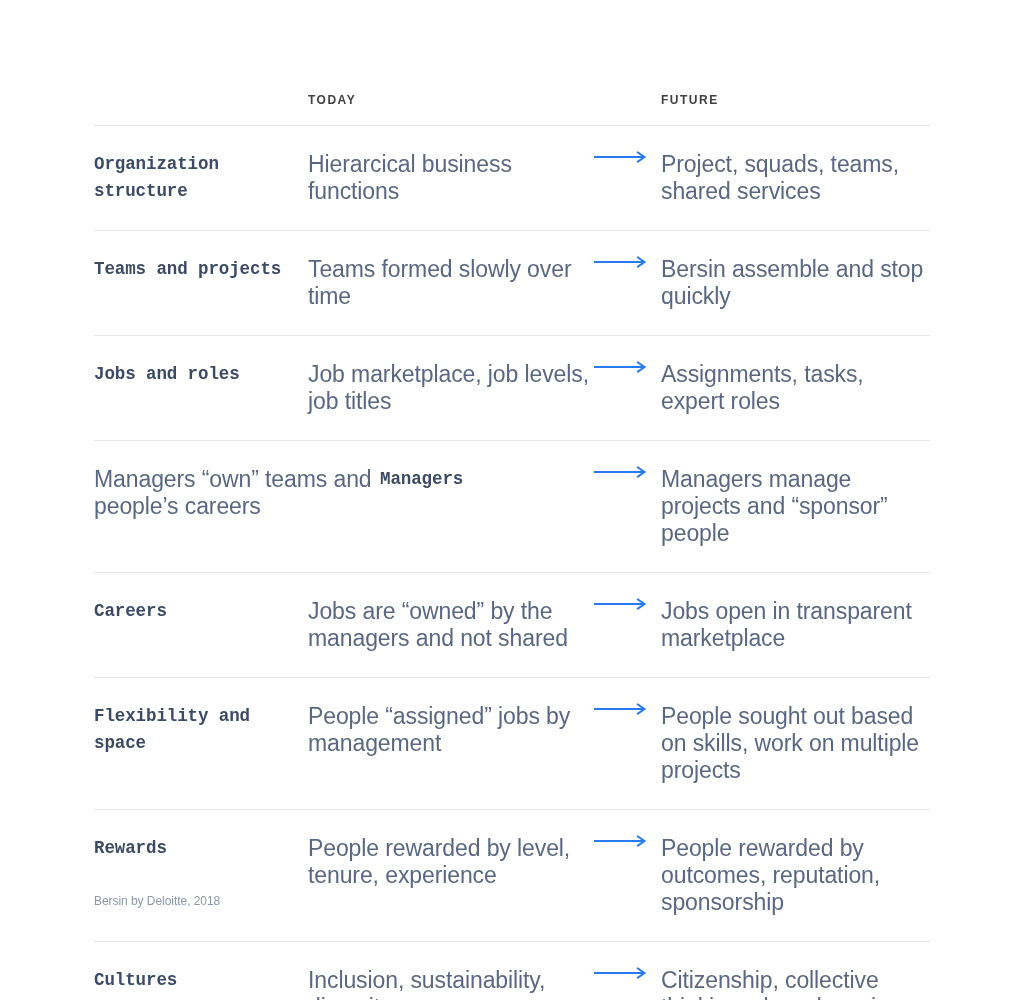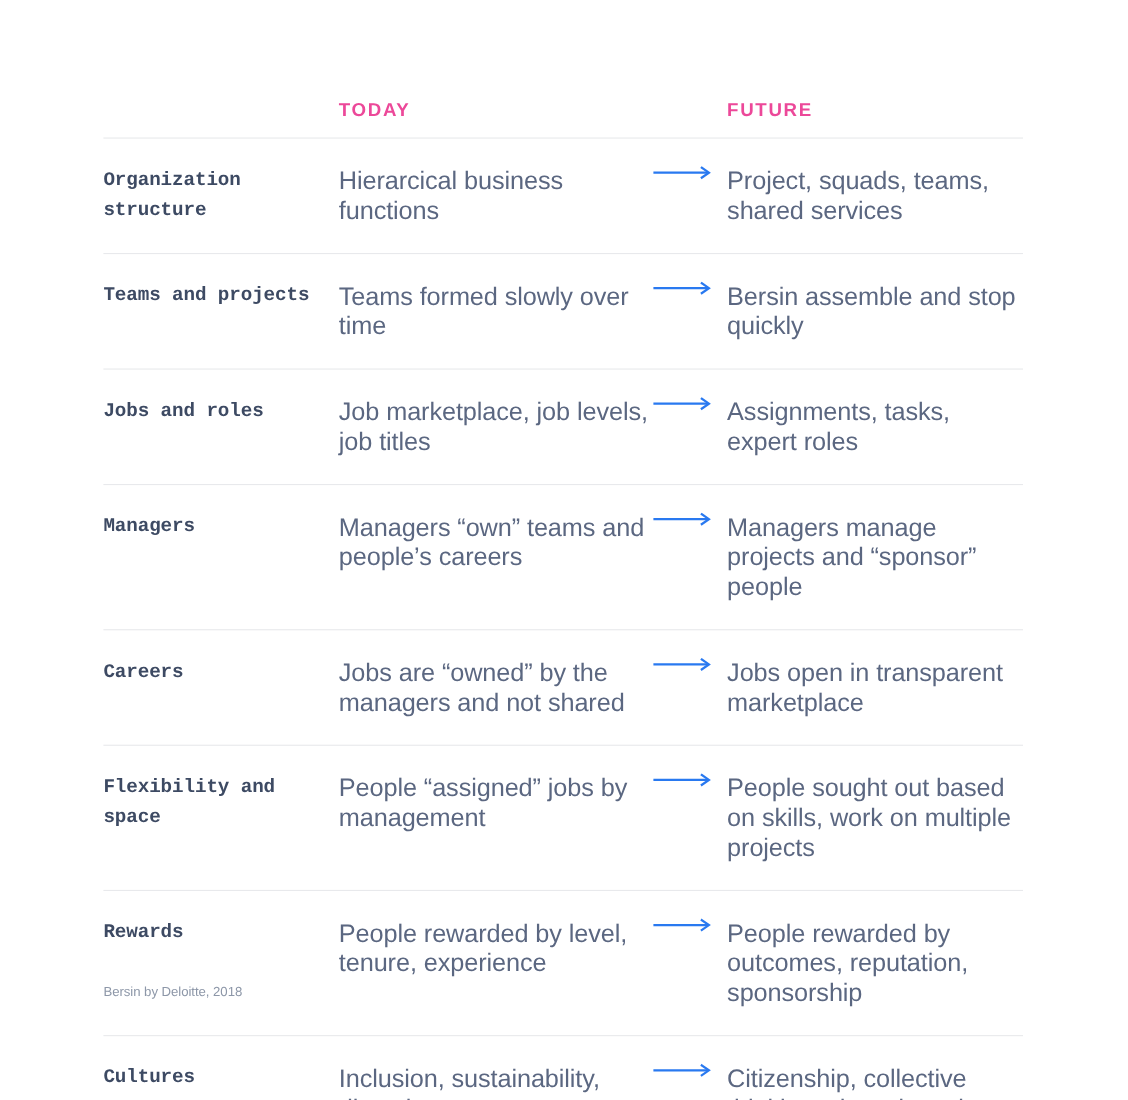--- a/index.html
+++ b/index.html
@@ -34,24 +34,24 @@
     display: flex;
     align-items: flex-start;
     height: 37px;
   }
   .col-label   { width: 214px; flex: 0 0 214px; }
   .col-today   { width: 286px; flex: 0 0 286px; }
   .col-arrow   { width: 67px;  flex: 0 0 67px; }
   .col-future  { width: 269px; flex: 0 0 269px; }
 
   .th {
-    font-size: 17px;
+    font-size: 12px;
     font-weight: bold;
     letter-spacing: 1.5px;
-    color: #ec4899;
+    color: #404040;
     line-height: 16px;
     text-transform: uppercase;
     padding-top: 4px;
   }
 
   
   .row {
     display: flex;
     align-items: flex-start;
     border-top: 1px solid #e8e9ec;
@@ -151,22 +151,22 @@
           <div class="cell cell-today col-today">Job marketplace, job levels, job titles</div>
           <div class="cell cell-arrow col-arrow">
             <svg class="arrow-svg" viewBox="0 0 52 12" xmlns="http://www.w3.org/2000/svg">
               <line x1="0" y1="6" x2="49" y2="6" stroke="#2979f0" stroke-width="2"></line>
               <polyline points="44,1.5 50.5,6 44,10.5" fill="none" stroke="#2979f0" stroke-width="2" stroke-linecap="square"></polyline>
             </svg>
           </div>
           <div class="cell cell-future col-future">Assignments, tasks, expert roles</div>
         </div>
         <div class="row">
+          <div class="cell cell-today col-today">Managers “own” teams and people’s careers</div>
           <div class="cell cell-label col-label">Managers</div>
-          <div class="cell cell-today col-today">Managers “own” teams and people’s careers</div>
           <div class="cell cell-arrow col-arrow">
             <svg class="arrow-svg" viewBox="0 0 52 12" xmlns="http://www.w3.org/2000/svg">
               <line x1="0" y1="6" x2="49" y2="6" stroke="#2979f0" stroke-width="2"></line>
               <polyline points="44,1.5 50.5,6 44,10.5" fill="none" stroke="#2979f0" stroke-width="2" stroke-linecap="square"></polyline>
             </svg>
           </div>
           <div class="cell cell-future col-future">Managers manage projects and “sponsor” people</div>
         </div>
         <div class="row">
           <div class="cell cell-label col-label">Careers</div>

